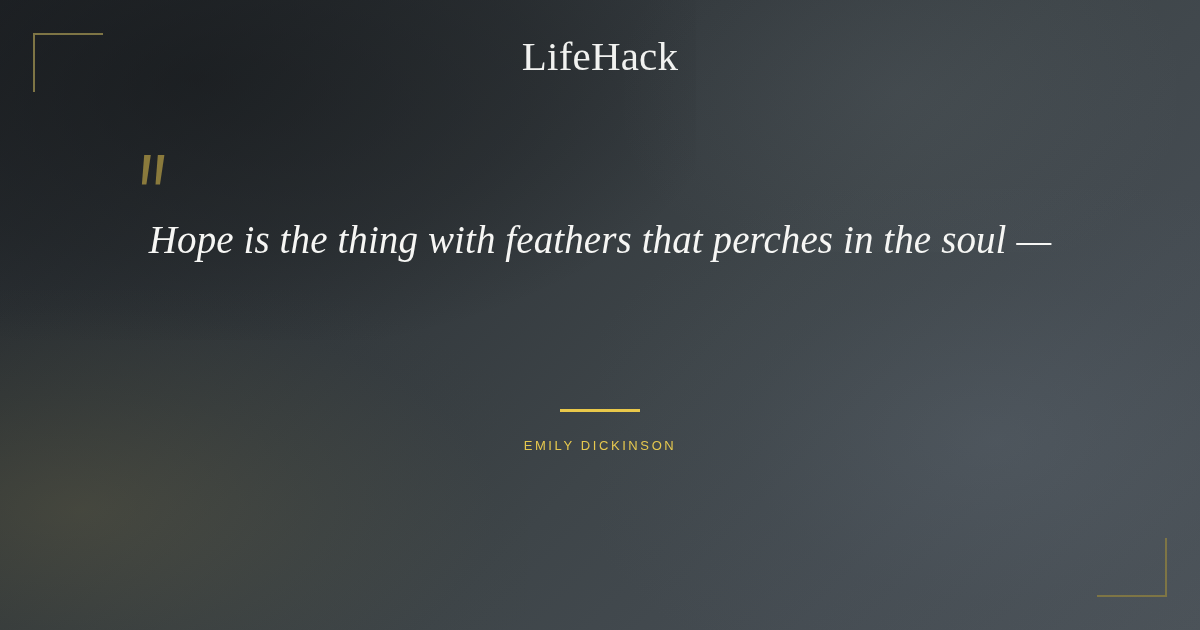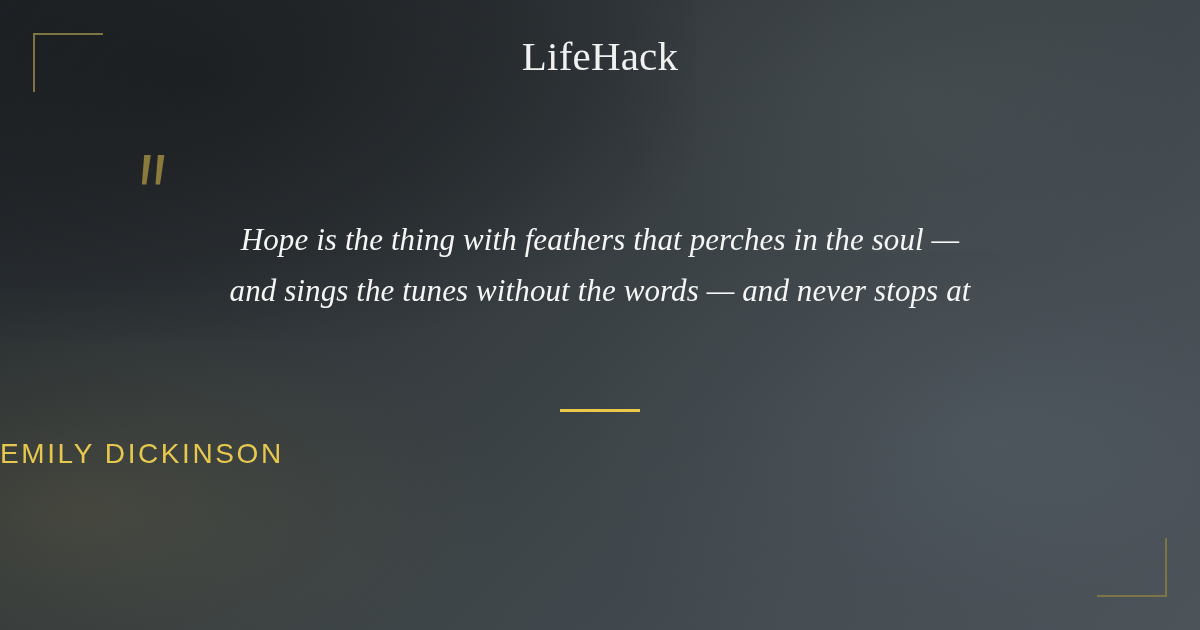--- a/index.html
+++ b/index.html
@@ -138,21 +138,21 @@
   .quote-block {
     position: absolute;
     left: 0;
     top: 214px;
     width: 100%;
     text-align: center;
   }
   .quote-line {
     font-family: "Liberation Serif", "DejaVu Serif", serif;
     font-style: italic;
-    font-size: 31px;
+    font-size: 39px;
     line-height: 51px;
     color: #f6f6f4;
     letter-spacing: 0.1px;
     white-space: nowrap;
   }
 
   .divider {
     position: absolute;
     left: 50%;
     top: 409px;
@@ -160,23 +160,23 @@
     width: 80px;
     height: 3px;
     background: #e9c84a;
   }
 
   .attribution {
     position: absolute;
     left: 0;
     top: 438px;
     width: 100%;
-    text-align: left;
+    text-align: center;
     font-family: "Liberation Sans Narrow", "Liberation Sans", sans-serif;
-    font-size: 28px;
+    font-size: 13px;
     font-weight: 500;
     letter-spacing: 2.6px;
     color: #e6c84e;
     text-transform: uppercase;
   }
 </style>
 </head>
 <body>
 
 <div id="card">
@@ -196,21 +196,20 @@
 
     <div class="quote-mark">
       <svg width="50" height="58" viewBox="0 0 50 58" aria-hidden="true">
         <path d="M13.2 22.0 L19.8 22.0 L15.4 51.5 L10.9 51.5 Z" fill="#8a7a3c"></path>
         <path d="M26.8 22.0 L33.4 22.0 L29.0 51.5 L24.5 51.5 Z" fill="#8a7a3c"></path>
       </svg>
     </div>
 
     <div class="quote-block">
       <div class="quote-line">Hope is the thing with feathers that perches in the soul —</div>
-      <div class="quote-line">and sings the tunes without the words — and never stops at</div>
     </div>
 
     <div class="divider"></div>
 
     <div class="attribution">EMILY DICKINSON</div>
 
   </div>
 </div>
 
 </body></html>

